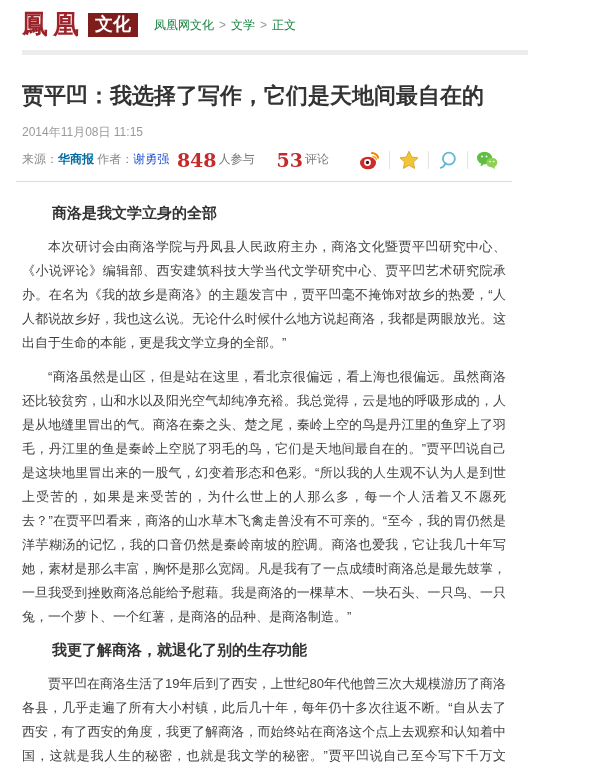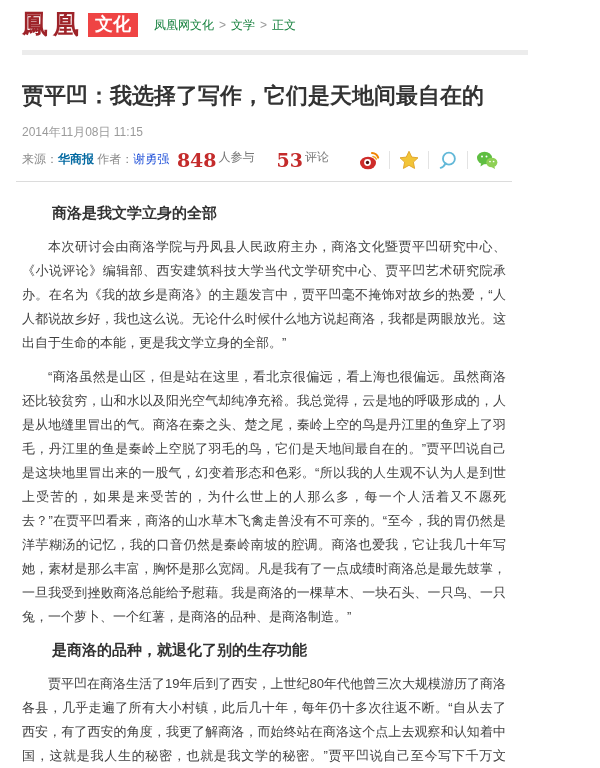--- a/index.html
+++ b/index.html
@@ -22,21 +22,21 @@
   }
   .logo-text {
     font-family: "Liberation Serif", serif;
     font-size: 26px;
     font-weight: bold;
     color: #9E2329;
     letter-spacing: 5px;
     line-height: 1;
   }
   .channel-badge {
-    background: #ef4444;
+    background: #7f1d1d;
     color: #fff;
     font-size: 18px;
     font-weight: bold;
     padding: 2px 7px 3px;
     margin-left: 4px;
     line-height: 1.1;
   }
   .breadcrumb {
     margin-left: 16px;
     font-size: 12px;
@@ -70,21 +70,21 @@
   .meta-row {
     display: flex;
     justify-content: space-between;
     align-items: center;
     margin: 7px 6px 0;
   }
   .meta-left { font-size: 12px; color: #8a8a8a; white-space: nowrap; }
   .meta-left .source-name { color: #0369a1; font-weight: bold; }
   .meta-left .author-name { color: #1d4ed8; }
   .meta-right { display: flex; align-items: center; }
-  .stat { display: flex; align-items: flex-start; margin-right: 22px; white-space: nowrap; }
+  .stat { display: flex; align-items: center; margin-right: 22px; white-space: nowrap; }
   .stat .num { font-size: 19px; font-weight: bold; color: #C42B2B; font-family: "DejaVu Serif", serif; }
   .stat .lbl { font-size: 12px; color: #777; margin-left: 2px; }
   .icon-bar { display: flex; align-items: center; }
   .icon-btn {
     width: 24px; height: 24px;
     display: flex; align-items: center; justify-content: center;
     cursor: pointer;
     margin: 0 7px;
   }
   .icon-sep { width: 1px; height: 18px; background: #e3e3e3; }
@@ -193,18 +193,18 @@
         </span>
       </div>
     </div>
 
     <div class="head-divider"></div>
 
     <div class="article-body">
         <h2 class="sub-heading">商洛是我文学立身的全部</h2>
         <p class="body-para">本次研讨会由商洛学院与丹凤县人民政府主办，商洛文化暨贾平凹研究中心、《小说评论》编辑部、西安建筑科技大学当代文学研究中心、贾平凹艺术研究院承办。在名为《我的故乡是商洛》的主题发言中，贾平凹毫不掩饰对故乡的热爱，“人人都说故乡好，我也这么说。无论什么时候什么地方说起商洛，我都是两眼放光。这出自于生命的本能，更是我文学立身的全部。”</p>
         <p class="body-para">“商洛虽然是山区，但是站在这里，看北京很偏远，看上海也很偏远。虽然商洛还比较贫穷，山和水以及阳光空气却纯净充裕。我总觉得，云是地的呼吸形成的，人是从地缝里冒出的气。商洛在秦之头、楚之尾，秦岭上空的鸟是丹江里的鱼穿上了羽毛，丹江里的鱼是秦岭上空脱了羽毛的鸟，它们是天地间最自在的。”贾平凹说自己是这块地里冒出来的一股气，幻变着形态和色彩。“所以我的人生观不认为人是到世上受苦的，如果是来受苦的，为什么世上的人那么多，每一个人活着又不愿死去？”在贾平凹看来，商洛的山水草木飞禽走兽没有不可亲的。“至今，我的胃仍然是洋芋糊汤的记忆，我的口音仍然是秦岭南坡的腔调。商洛也爱我，它让我几十年写她，素材是那么丰富，胸怀是那么宽阔。凡是我有了一点成绩时商洛总是最先鼓掌，一旦我受到挫败商洛总能给予慰藉。我是商洛的一棵草木、一块石头、一只鸟、一只兔，一个萝卜、一个红薯，是商洛的品种、是商洛制造。”</p>
-        <h2 class="sub-heading">是商洛的品种，就退化了别的生存功能</h2>
+        <h2 class="sub-heading">我更了解商洛，就退化了别的生存功能</h2>
         <p class="body-para">贾平凹在商洛生活了19年后到了西安，上世纪80年代他曾三次大规模游历了商洛各县，几乎走遍了所有大小村镇，此后几十年，每年仍十多次往返不断。“自从去了西安，有了西安的角度，我更了解商洛，而始终站在商洛这个点上去观察和认知着中国，这就是我人生的秘密，也就是我文学的秘密。”贾平凹说自己至今写下千万文字，每部作品中都有商洛的影子，“我已经无法摆脱商洛，如同无法不呼吸一样，如同羊不能没有膻味一样。”</p>
       </div>
 
   </div>
 </div>
 
 </body></html>

